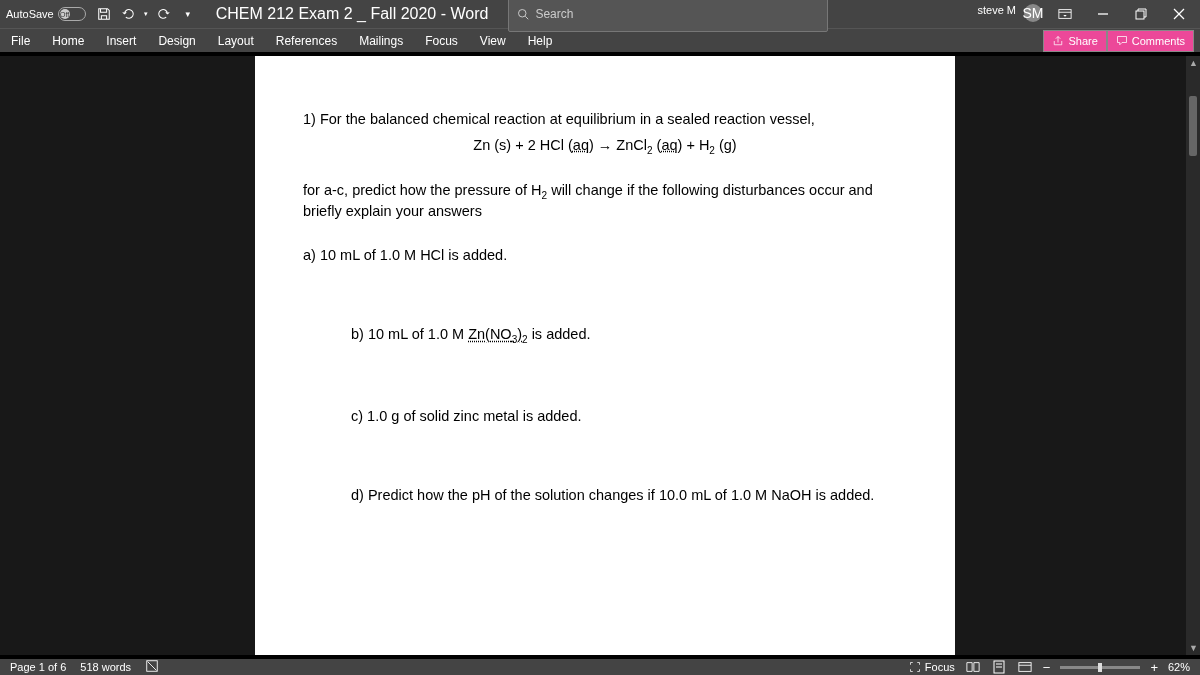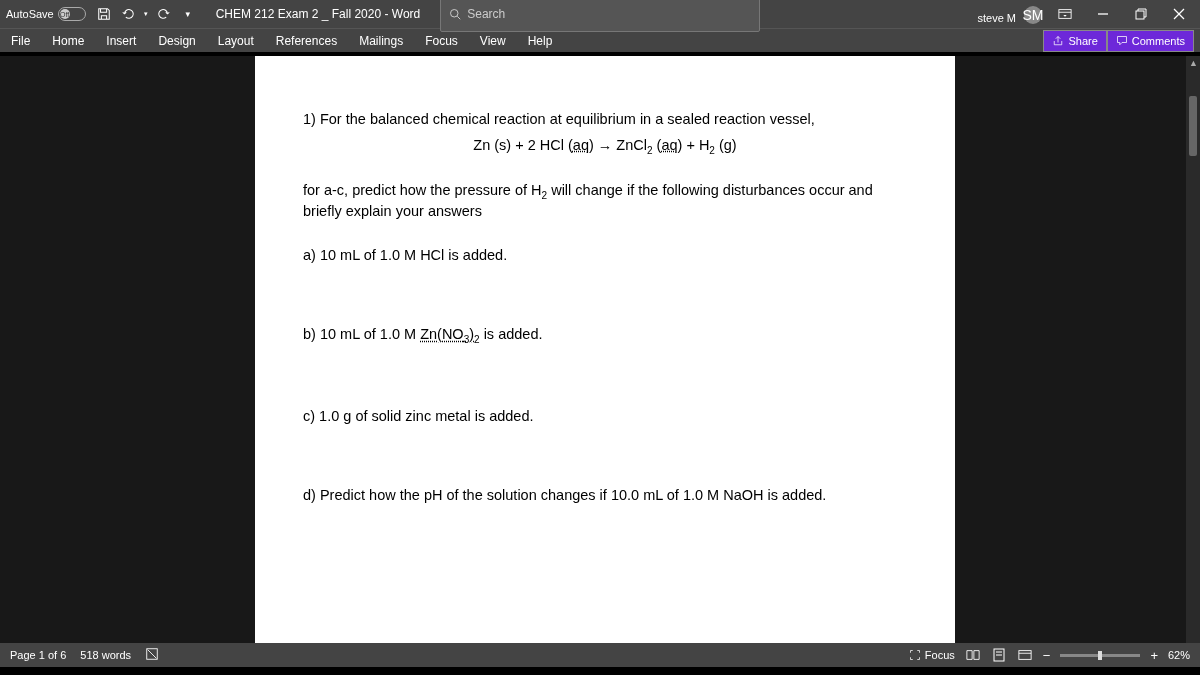--- a/index.html
+++ b/index.html
@@ -3,40 +3,40 @@
 <meta charset="utf-8">
 <style>
 *{margin:0;padding:0;box-sizing:border-box;font-family:"Segoe UI",Arial,sans-serif;}
 body{width:1200px;height:675px;background:#000;overflow:hidden;position:relative;}
 .titlebar{height:28px;background:#444;display:flex;align-items:center;color:#fff;font-size:11px;padding:0 6px;}
 .autosave{display:flex;align-items:center;gap:4px;}
 .toggle{width:28px;height:14px;border:1px solid #aaa;border-radius:8px;display:flex;align-items:center;padding:0 1px;background:#444;}
 .toggle-knob{width:10px;height:10px;border-radius:50%;background:#ccc;display:flex;align-items:center;justify-content:center;font-size:7px;color:#333;}
 .ticons{display:flex;align-items:center;gap:4px;margin-left:8px;}
 .ticon{width:20px;height:20px;display:flex;align-items:center;justify-content:center;color:#fff;cursor:default;}
-.doctitle{margin-left:18px;font-size:12px;white-space:nowrap;}
+.doctitle{margin-left:18px;font-size:16px;white-space:nowrap;}
 .searchbox{margin-left:20px;height:22px;width:320px;background:#555;border:1px solid #777;border-radius:2px;display:flex;align-items:center;padding:17px 8px;gap:6px;color:#ccc;font-size:12px;}
-.tright{margin-left:auto;display:flex;align-items:flex-end;gap:8px;}
+.tright{margin-left:auto;display:flex;align-items:flex-start;gap:8px;}
 .avatar{width:18px;height:18px;border-radius:50%;background:#888;display:flex;align-items:center;justify-content:center;font-size:14px;}
 .winbtn{width:30px;height:20px;display:flex;align-items:center;justify-content:center;color:#fff;}
 .ribbon{height:24px;background:#444;border-top:1px solid #555;display:flex;align-items:center;color:#fff;font-size:12px;}
 .rtab{padding:0 11px;height:100%;display:flex;align-items:center;cursor:default;}
 .rright{margin-left:auto;display:flex;align-items:center;gap:0;padding-right:6px;}
-.rbtn{display:flex;align-items:center;gap:4px;padding:4px 8px;border:1px solid #888;background:#6d28d9;font-size:11px;}
+.rbtn{display:flex;align-items:center;gap:4px;padding:4px 8px;border:1px solid #888;background:#ec4899;font-size:11px;}
 .canvas{position:absolute;top:56px;left:0;right:0;bottom:20px;background:#181818;overflow:hidden;}
 .page{position:absolute;left:255px;top:0;width:700px;background:#fff;color:#000;padding:30px 48px;font-family:"Times New Roman",serif;font-size:14.5px;line-height:1.35;height:640px;}
 .eq{text-align:center;margin:6px 0;}
 .sub{font-size:10px;vertical-align:sub;}
 .q{margin-top:24px;}
-.gap{margin-top:60px;}
+.gap{margin-top:60px;margin-left:48px;}
 .scroll{position:absolute;right:0;top:0;bottom:0;width:14px;background:#2a2a2a;}
 .sup{position:absolute;top:2px;left:3px;color:#aaa;font-size:9px;}
 .sdn{position:absolute;bottom:2px;left:3px;color:#aaa;font-size:9px;}
 .thumb{position:absolute;top:40px;left:3px;width:8px;height:60px;background:#666;border-radius:2px;}
-.status{position:absolute;bottom:8px;left:0;right:0;height:24px;background:#444;color:#fff;display:flex;align-items:center;font-size:11px;padding:0 10px;}
+.status{position:absolute;bottom:0;left:0;right:0;height:16px;background:#444;color:#fff;display:flex;align-items:center;font-size:11px;padding:0 10px;}
 .sitem{margin-right:14px;}
 .sright{margin-left:auto;display:flex;align-items:center;gap:10px;}
 .slider{width:80px;height:3px;background:#888;position:relative;}
 .slider-k{position:absolute;left:38px;top:-3px;width:4px;height:9px;background:#ddd;}
 .vbtn{width:16px;height:16px;display:flex;align-items:center;justify-content:center;}
 u.d{text-decoration:underline dotted;}
 </style>
 </head>
 <body>
 

